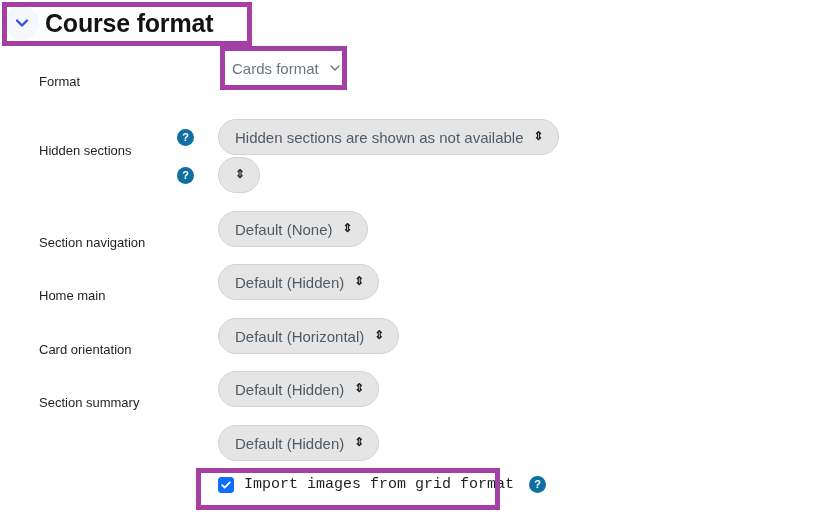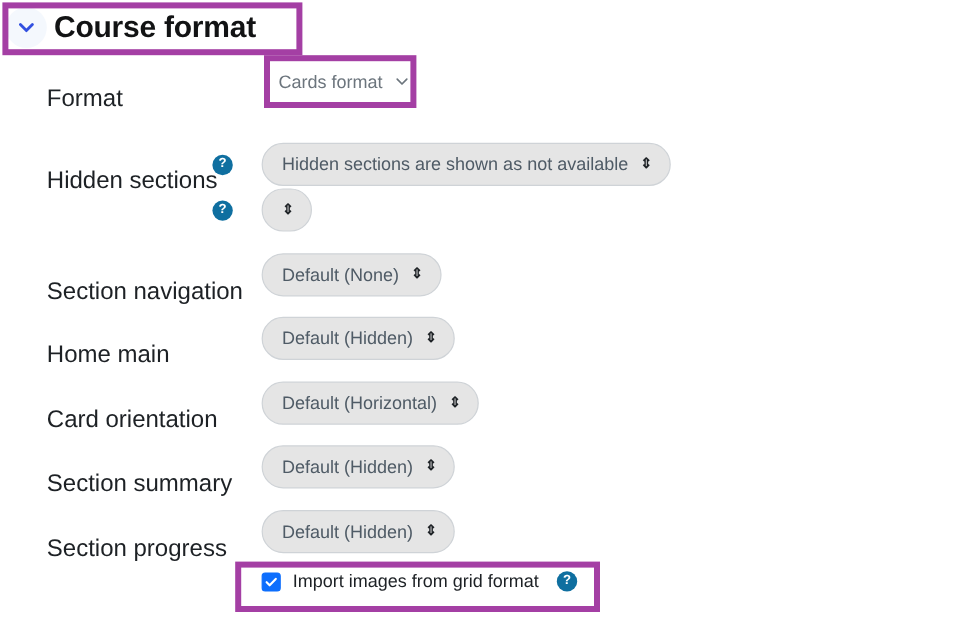--- a/index.html
+++ b/index.html
@@ -67,21 +67,21 @@
     position: absolute;
     left: 0;
     width: 815px;
     height: 30px;
     display: flex;
     align-items: center;
   }
   .row-label {
     position: absolute;
     left: 39px;
-    font-size: 20px;
+    font-size: 13px;
     color: #1d2125;
     white-space: nowrap;
     line-height: 1.2;
     margin-top: 28px;
   }
   .help-icon {
     position: absolute;
     left: 177px;
     width: 17px;
     height: 17px;
@@ -163,20 +163,21 @@
     cursor: pointer;
     flex: none;
     box-sizing: border-box;
   }
   .checkbox svg { display: block; }
   .checkbox-label {
     font-size: 15px;
     color: #1d2125;
     white-space: nowrap;
     cursor: pointer;
+    font-family: Liberation Mono, monospace;
   }
   #row-import .help-icon {
     position: static;
     margin-left: 5px;
   }
 </style>
 </head>
 <body>
 
 <div class="section-header">
@@ -258,21 +259,20 @@
   <div class="row-label">Section summary</div>
   <div class="field">
     <div class="select-pill">
       <span>Default (Hidden)</span>
       <span class="arrows">⇕</span>
     </div>
   </div>
 </div>
 
 <div class="row" style="top: 428px;">
-  <div class="row-label">Section progress</div>
   <div class="field">
     <div class="select-pill">
       <span>Default (Hidden)</span>
       <span class="arrows">⇕</span>
     </div>
   </div>
 </div>
 
 <div id="row-import">
   <div class="checkbox" role="checkbox" aria-checked="true">

